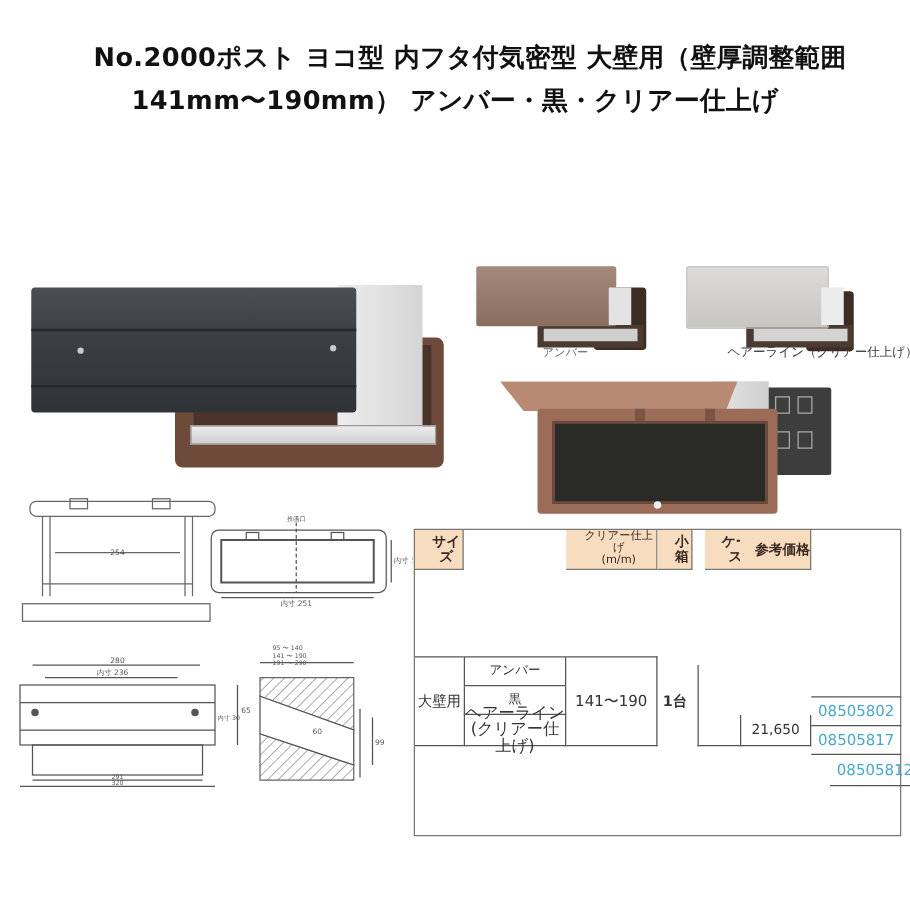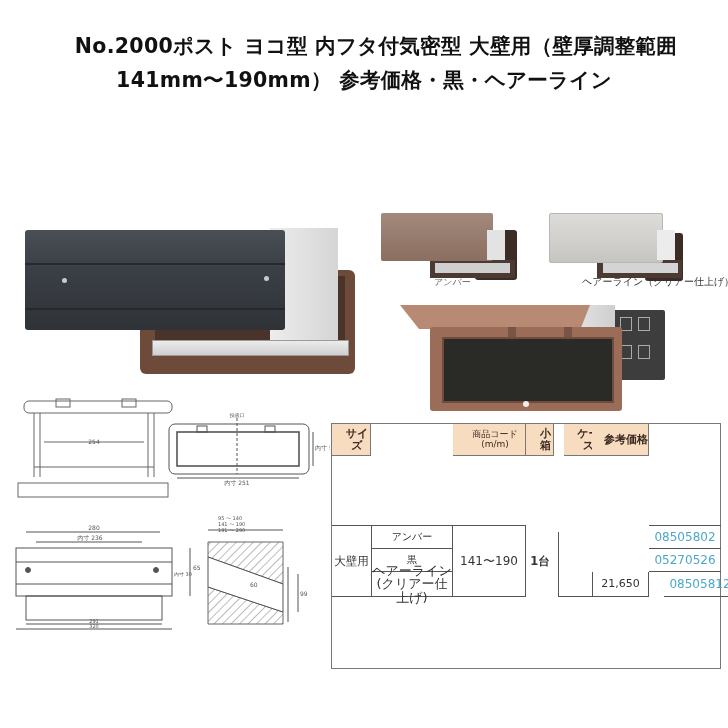--- a/index.html
+++ b/index.html
@@ -25,29 +25,29 @@
         border-bottom:1px solid #777; box-sizing:border-box; display:flex; align-items:center;
         justify-content:center; font-size:11px; font-weight:bold; color:#3a2a20; text-align:center;
         line-height:1.05;padding-left:12px; }
   .th small { font-size:9px; font-weight:normal; display:block; }
   .cell { position:absolute; box-sizing:border-box; display:flex; align-items:center;
           justify-content:center; font-size:11.5px; color:#333; text-align:center; line-height:1.05; }
   .bl { border-left:1px solid #555; }
   .br { border-right:1px solid #555; }
   .bt { border-top:1px solid #555; }
   .bb { border-bottom:1px solid #555; }
-  .code { color:#4aa9c8; font-size:12px; }
+  .code { color:#4aa9c8; font-size:12px;margin-top:32px; }
   .small2 { font-size:13px; }
   svg { position:absolute; }
 </style>
 </head>
 <body>
 
 <div class="title t1">No.2000ポスト ヨコ型 内フタ付気密型 大壁用（壁厚調整範囲</div>
-<div class="title t2">141mm〜190mm） 参考価格・黒・ヘアーライン</div>
+<div class="title t2">141mm〜190mm） アンバー・黒・クリアー仕上げ</div>
 
 <div class="abs" style="left:20px;top:218px;width:340px;height:160px;">
 
   <div class="abs brown" style="left:120px;top:52px;width:215px;height:104px;border-radius:6px;"></div>
   <div class="abs" style="left:135px;top:58px;width:190px;height:80px;background:#4a3328;"></div>
 
   <div class="abs" style="left:250px;top:10px;width:68px;height:120px;background:linear-gradient(90deg,#ededed,#d5d5d5);"></div>
 
   <div class="abs silver" style="left:132px;top:122px;width:195px;height:14px;border:1px solid #999;"></div>
 
@@ -161,21 +161,21 @@
   <text x="20" y="8" font-size="5" fill="#555">95 〜 140</text>
   <text x="20" y="14" font-size="5" fill="#555">141 〜 190</text>
   <text x="20" y="20" font-size="5" fill="#555">191 〜 290</text>
   <text x="52" y="75" font-size="6" fill="#555">60</text>
   <text x="102" y="84" font-size="6" fill="#555">99</text>
 </svg>
 
 <div class="tbl">
   <div class="th" style="left:0;width:39px;">サイズ</div>
   <div class="th" style="left:121px;width:73px;flex-direction:column;">
-    <small>商品コード</small>
+    <small>クリアー仕上げ</small>
     <small>(m/m)</small>
   </div>
   <div class="th" style="left:194px;width:28px;">小箱</div>
   <div class="th" style="left:232px;width:38px;">ケース</div>
   <div class="th" style="left:260px;width:57px;">参考価格</div>
 
   <div class="cell bt bb" style="left:0;top:101px;width:39px;height:72px;">大壁用</div>
 
   <div class="cell bt bl br bb" style="left:39px;top:101px;width:82px;height:24px;font-size:10px;">アンバー</div>
   <div class="cell bl br bb" style="left:39px;top:125px;width:82px;height:23px;font-size:10px;">黒</div>
@@ -186,15 +186,15 @@
 
   <div class="cell bt br bb" style="left:121px;top:101px;width:73px;height:72px;font-size:12px;">141〜190</div>
 
   <div class="cell" style="left:194px;top:101px;width:28px;height:72px;font-weight:bold;">1台</div>
 
   <div class="cell bl bb" style="left:226px;top:108px;width:34px;height:65px;"></div>
 
   <div class="cell bl br bb" style="left:260px;top:148px;width:57px;height:25px;font-size:11px;">21,650</div>
 
   <div class="cell bt bb code" style="left:317px;top:101px;width:72px;height:24px;">08505802</div>
-  <div class="cell bb code" style="left:317px;top:125px;width:72px;height:23px;">05270526</div>
+  <div class="cell bb code" style="left:317px;top:125px;width:72px;height:23px;">08505817</div>
   <div class="cell bb code" style="left:332px;top:148px;width:72px;height:25px;">08505812</div>
 </div>
 
 </body></html>

